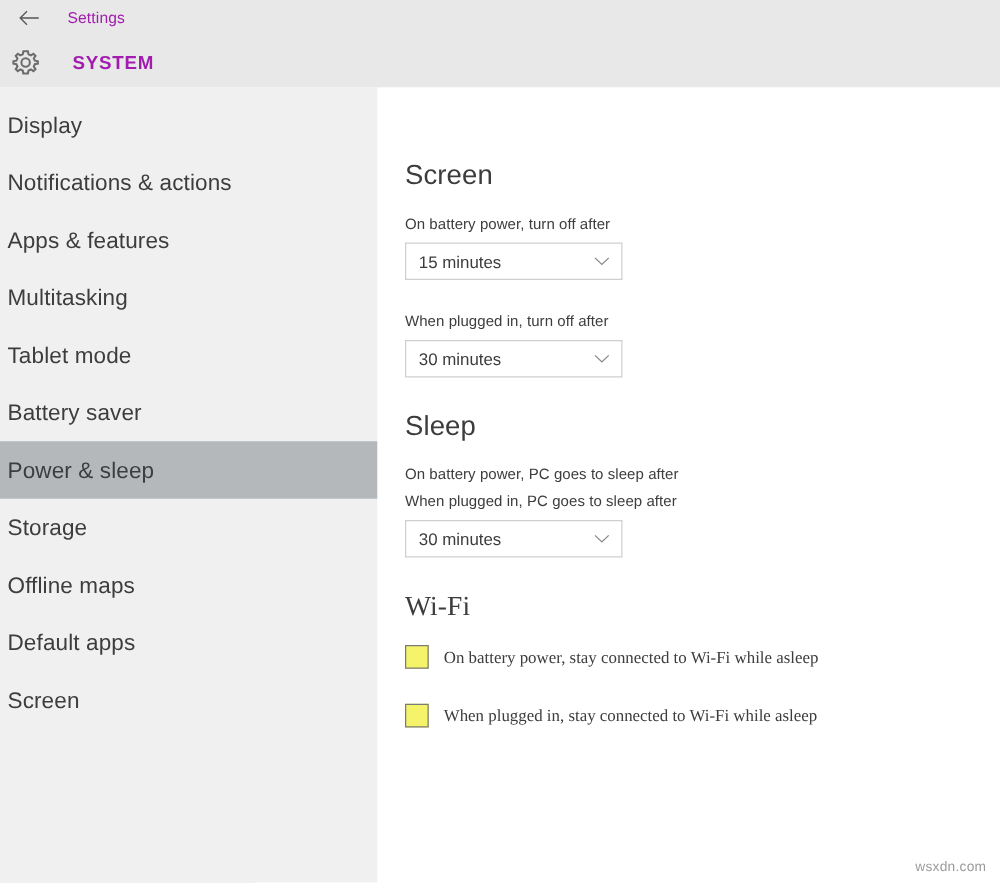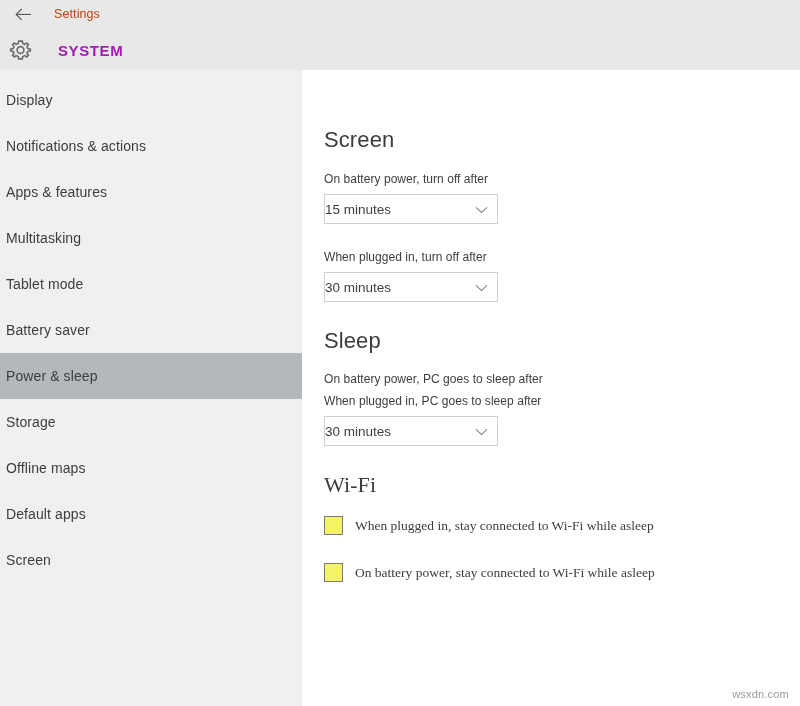--- a/index.html
+++ b/index.html
@@ -50,21 +50,21 @@
     display: flex;
     align-items: center;
     justify-content: center;
     cursor: pointer;
   }
 
   .back-button svg { display: block; }
 
   .window-title {
     font-size: 12.5px;
-    color: #c2410c;
+    color: #a21caf;
     letter-spacing: 0.1px;
     margin-left: 8px;
   }
 
   .page-header-row {
     position: absolute;
     left: 0;
     top: 30px;
     height: 40px;
     width: 100%;
@@ -103,21 +103,21 @@
   .nav-list {
     list-style: none;
     padding-top: 7px;
   }
 
   .nav-item {
     height: 46px;
     display: flex;
     align-items: center;
     padding-left: 6px;
-    font-size: 14px;
+    font-size: 18px;
     color: #3d3d3d;
     cursor: pointer;
     letter-spacing: 0.1px;
   }
 
   .nav-item.selected {
     background: #b4b8bb;
   }
 
   
@@ -151,20 +151,21 @@
   }
 
   .dropdown {
     position: relative;
     width: 174px;
     height: 30px;
     border: 1px solid #cfcfcf;
     background: #ffffff;
     display: flex;
     align-items: center;
+    padding-left: 10px;
     cursor: pointer;
     margin-bottom: 26px;
   }
 
   .dropdown-value {
     font-size: 13.5px;
     color: #3d3d3d;
   }
 
   .chevron {
@@ -326,26 +327,26 @@
           </svg>
         </span>
       </div>
     </section>
 
     <section class="section section-wifi">
       <h2 class="section-heading">Wi-Fi</h2>
 
       <div class="check-row">
         <span class="checkbox"></span>
-        <span class="check-label">When plugged in, stay connected to Wi-Fi while asleep</span>
+        <span class="check-label">On battery power, stay connected to Wi-Fi while asleep</span>
       </div>
 
       <div class="check-row">
         <span class="checkbox"></span>
-        <span class="check-label">On battery power, stay connected to Wi-Fi while asleep</span>
+        <span class="check-label">When plugged in, stay connected to Wi-Fi while asleep</span>
       </div>
     </section>
 
   </main>
 
   <div class="watermark">wsxdn.com</div>
 
 </div>
 
 </body></html>

